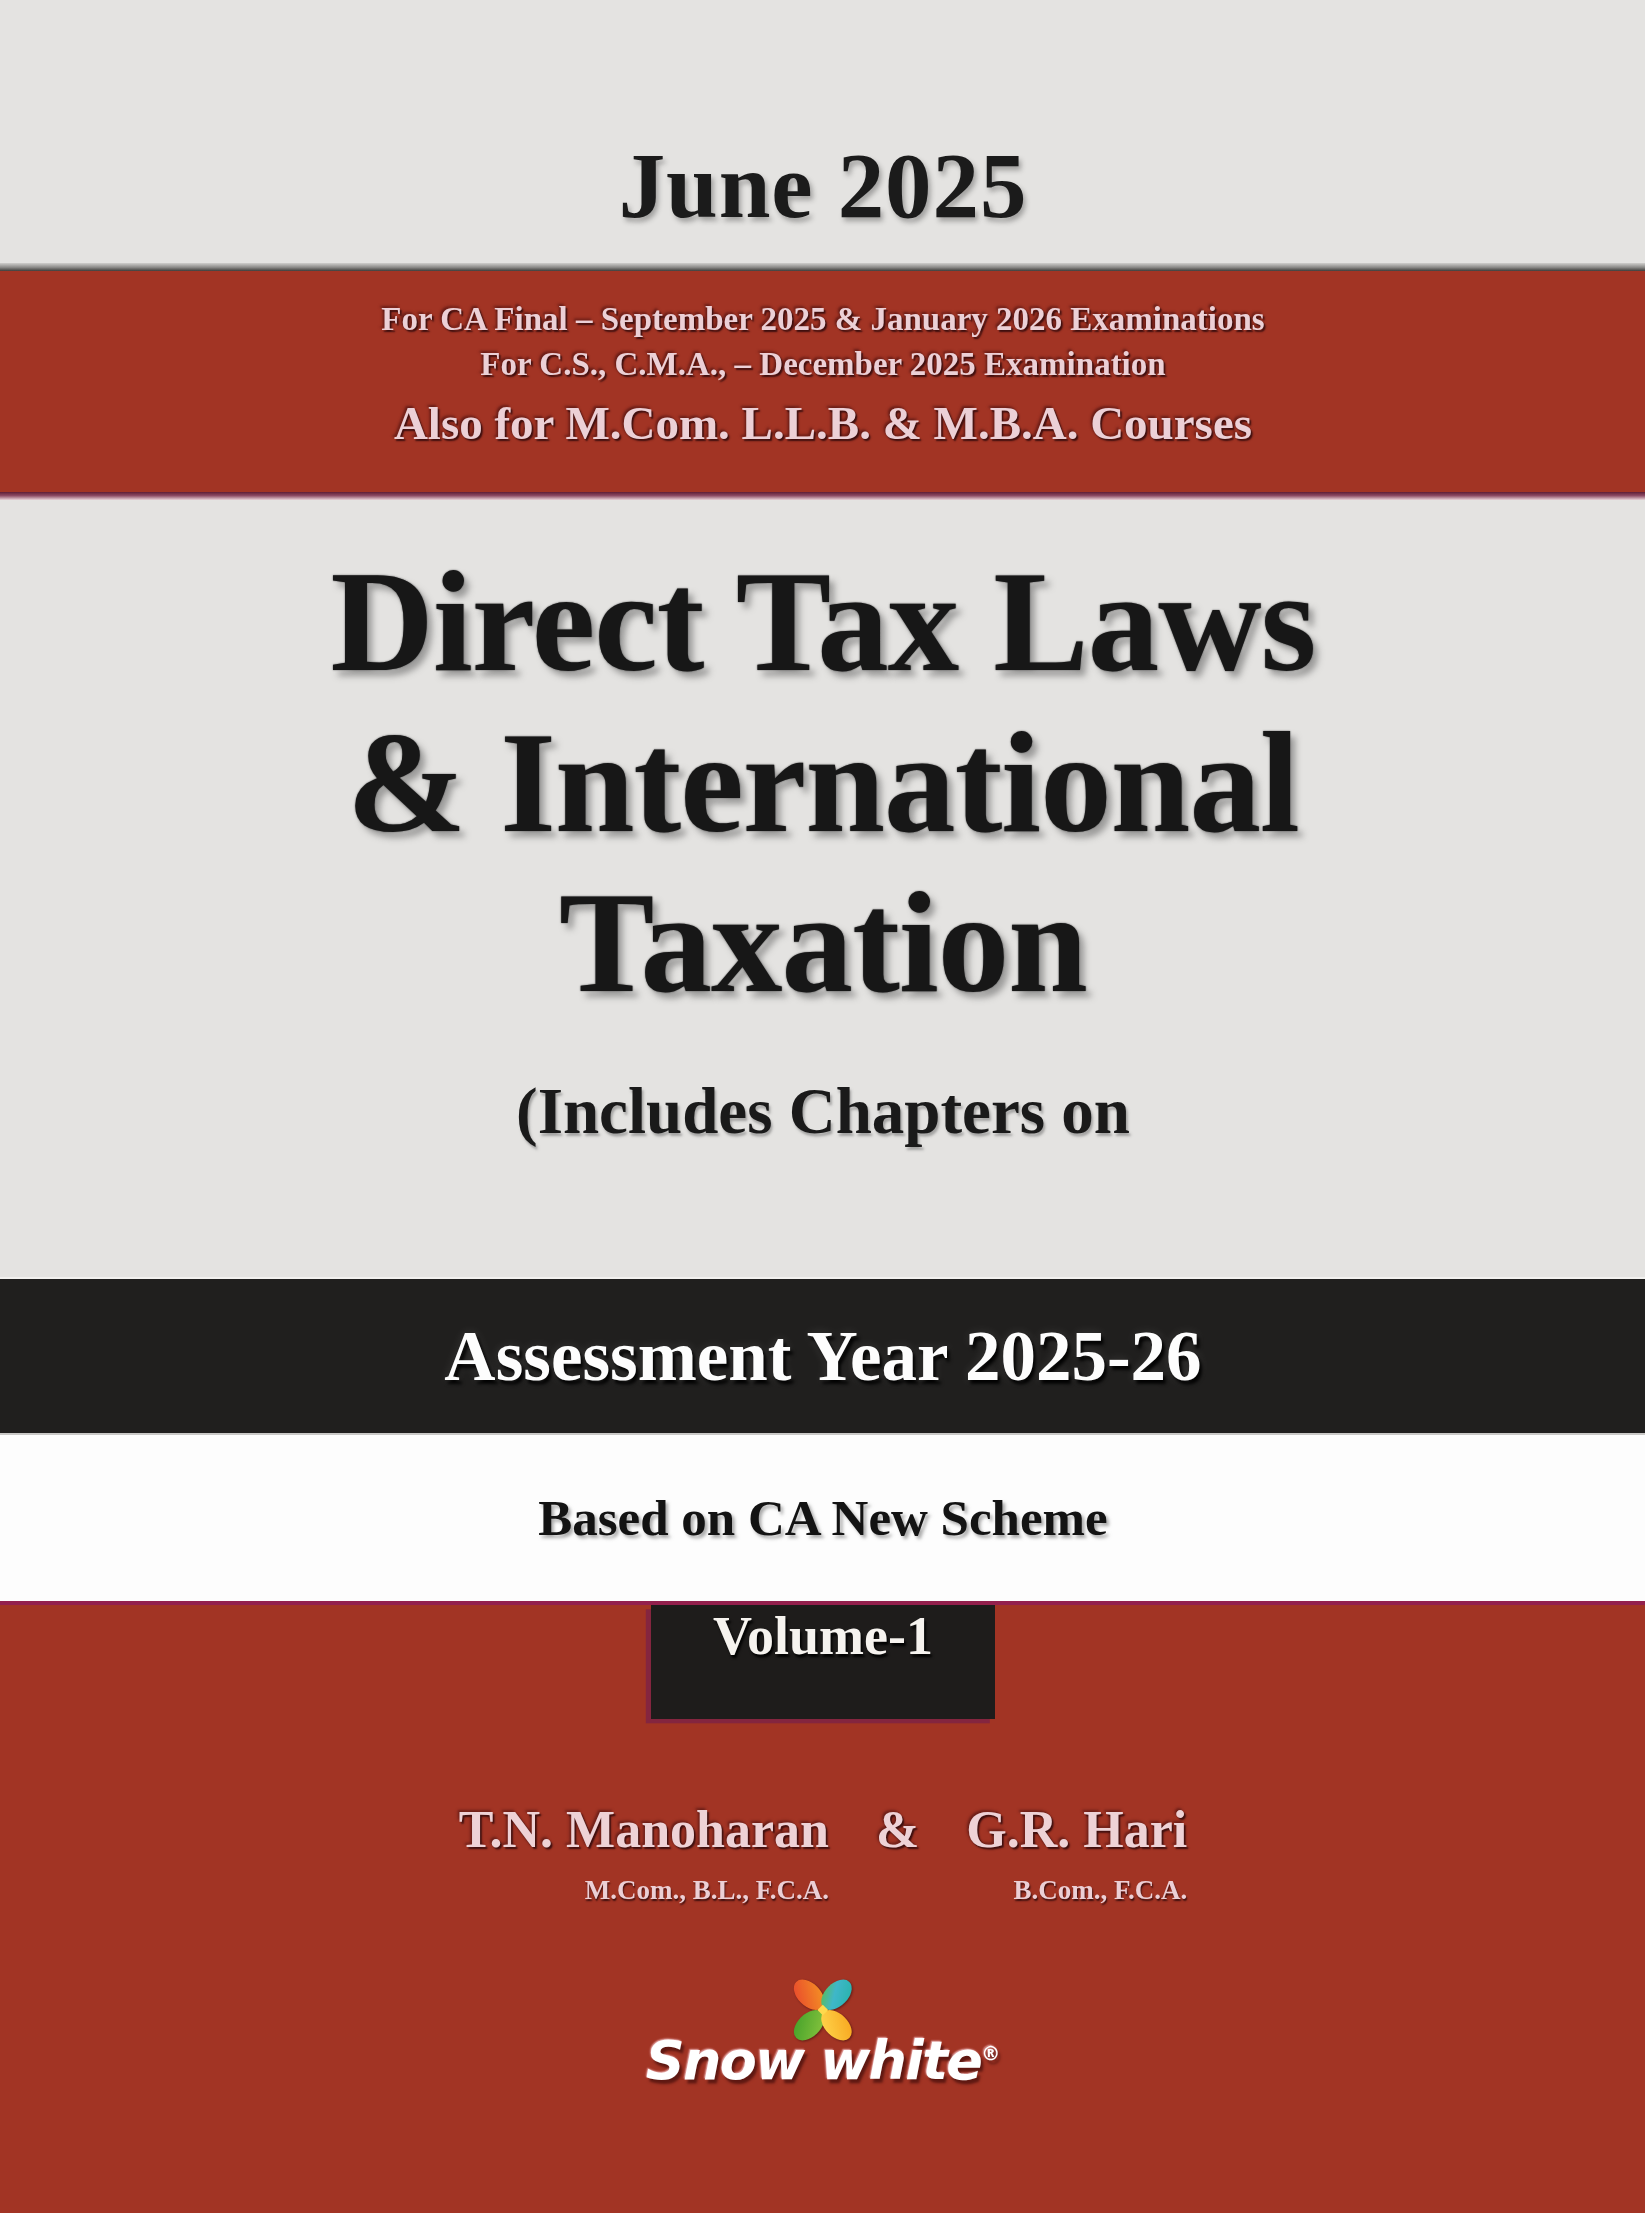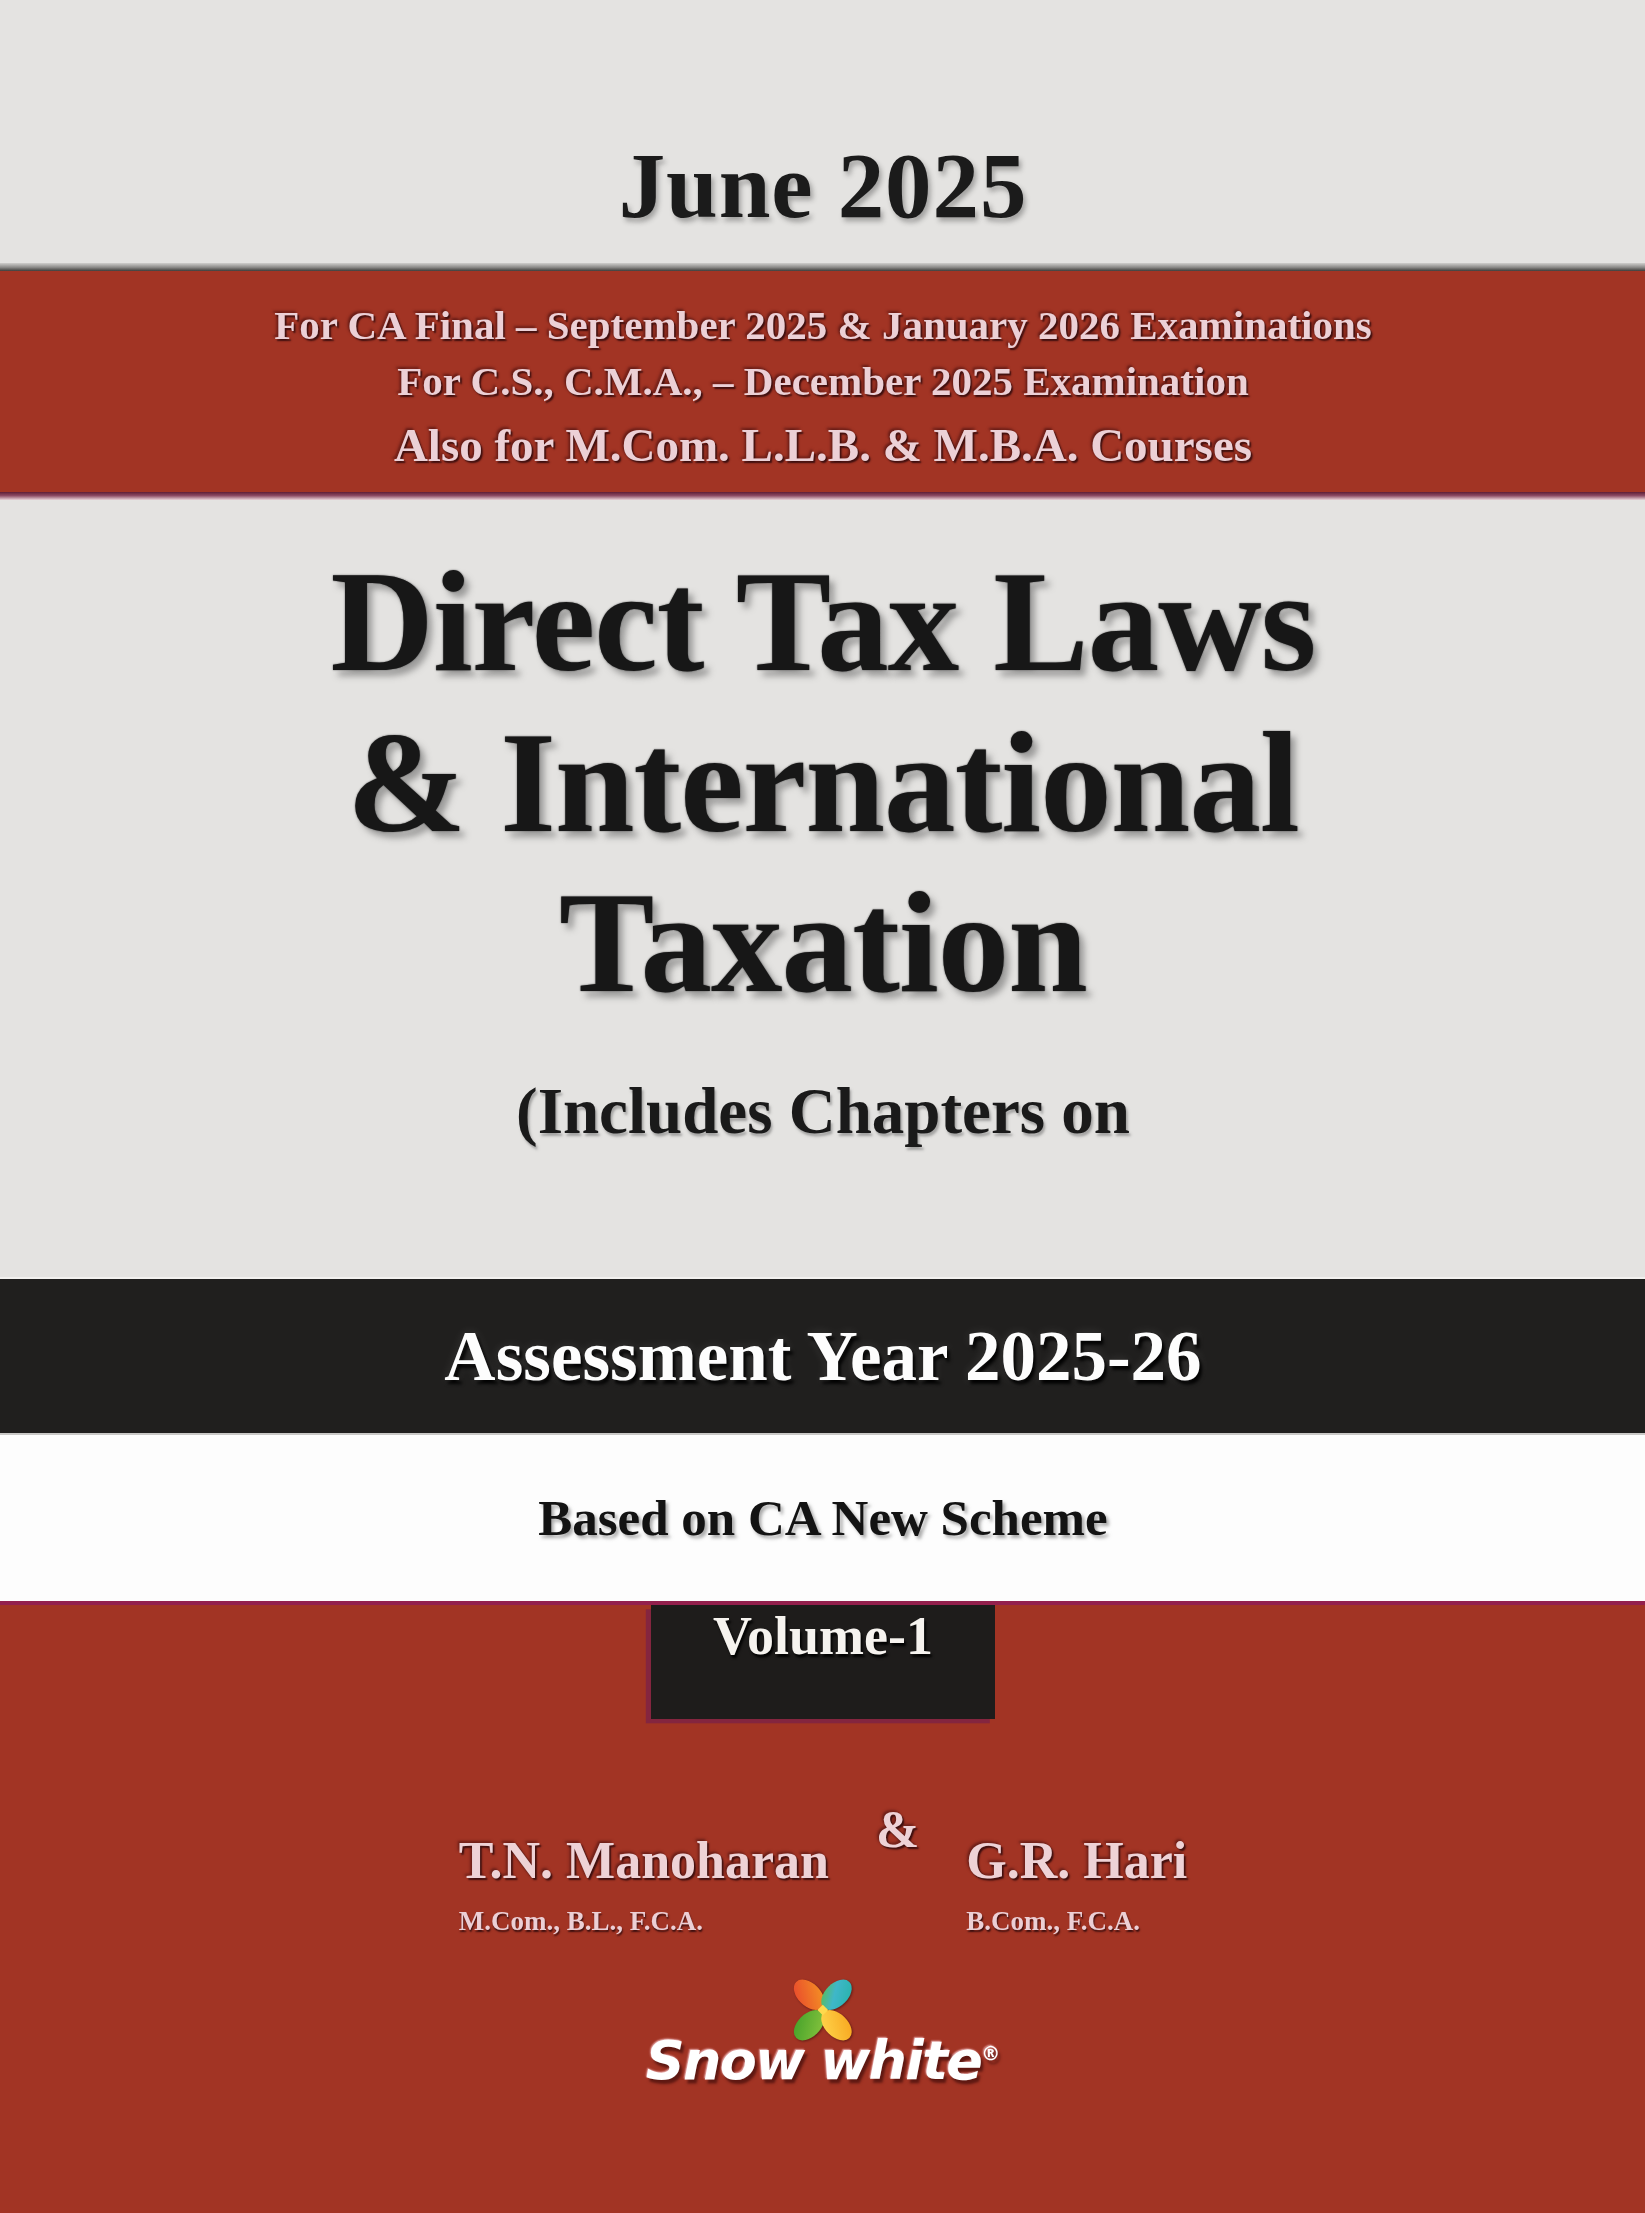--- a/index.html
+++ b/index.html
@@ -30,21 +30,21 @@
     height:221px;
     background:#a23424;
     text-align:center;
     box-sizing:border-box;
     padding-top:26px;
   }
   .banner-line{
     color:#ecd0d6;font-weight:bold;
     text-shadow:1.7px 1.7px 1.7px #3c0e0e, -1.7px -1.7px 2.6px rgba(70,16,16,0.65);
   }
-  .banner-line.lg{font-size:41px;line-height:1.38;}
+  .banner-line.lg{font-size:33px;line-height:1.38;}
   .banner-line.sm{font-size:47px;line-height:1.5;}
   .sep-banner{height:8.6px;background:linear-gradient(#5e1d36, #8c4a63 45%, #e9d3d8);}
   
   .main{
     height:777px;
     background:#e4e3e1;
     text-align:center;
     box-sizing:border-box;
     padding-top:42px;
   }
@@ -94,21 +94,21 @@
     box-shadow:-5.2px 4.3px 0 rgba(125,34,70,0.8);
   }
   .volume-text{
     color:#f6f3ef;font-size:54px;font-weight:bold;
     text-shadow:1.7px 2.6px 2.6px #000;
   }
   .authors{
     position:absolute;top:199px;left:0;right:0;
     display:flex;justify-content:center;align-items:flex-start;gap:47px;
   }
-  .author{text-align:left;margin-top:31px;}
+  .author{text-align:right;}
   .author-name,.amp{
     font-size:52px;font-weight:bold;color:#eed2d6;line-height:1.0;
     text-shadow:1.7px 1.7px 1.7px #3c0e0e, -1.7px -1.7px 2.6px rgba(70,16,16,0.6);
   }
   .author-qual{
     margin-top:19px;
     font-size:27px;font-weight:bold;color:#eccfd5;
     text-shadow:0.9px 1.7px 1.7px #3c0e0e;
   }
   

